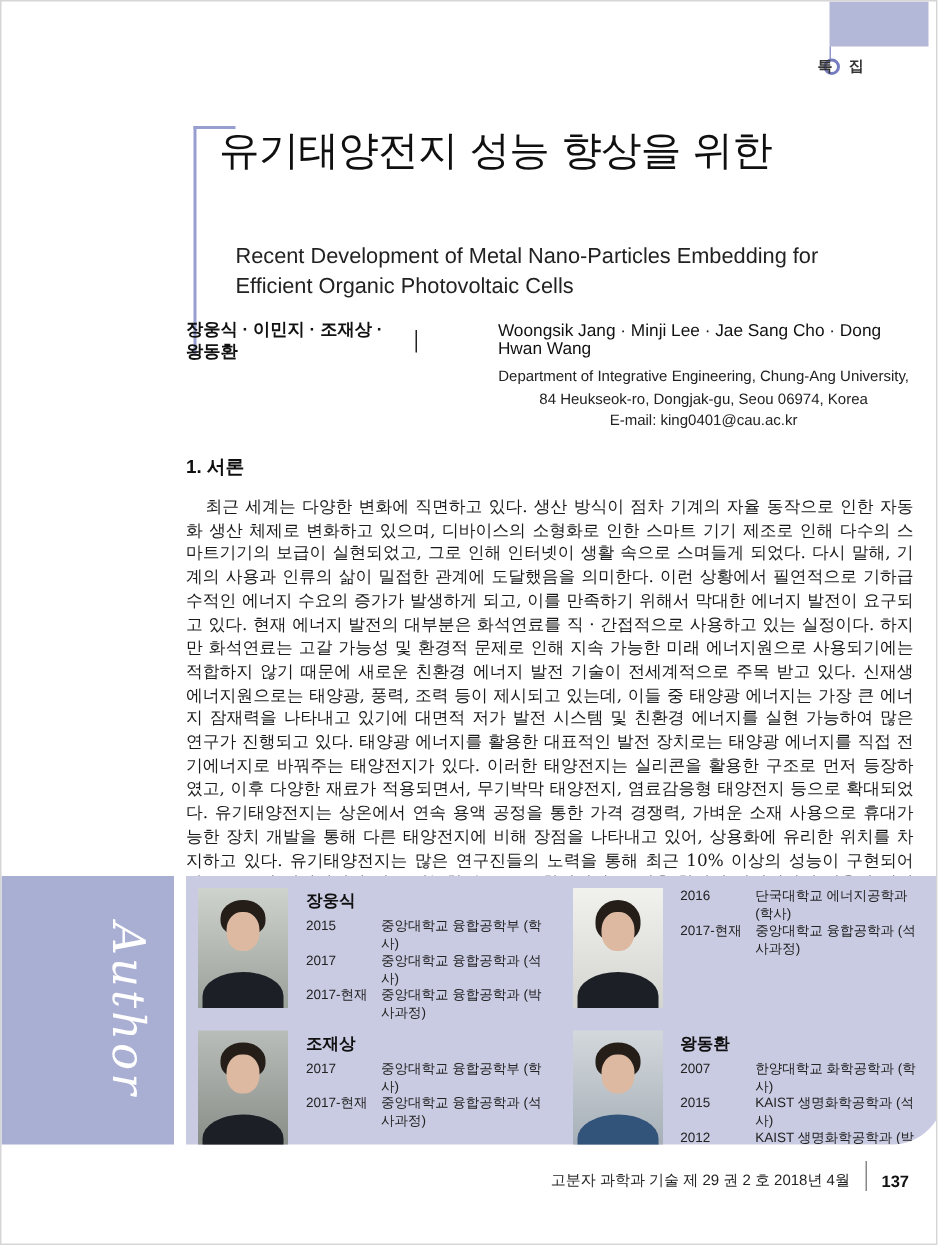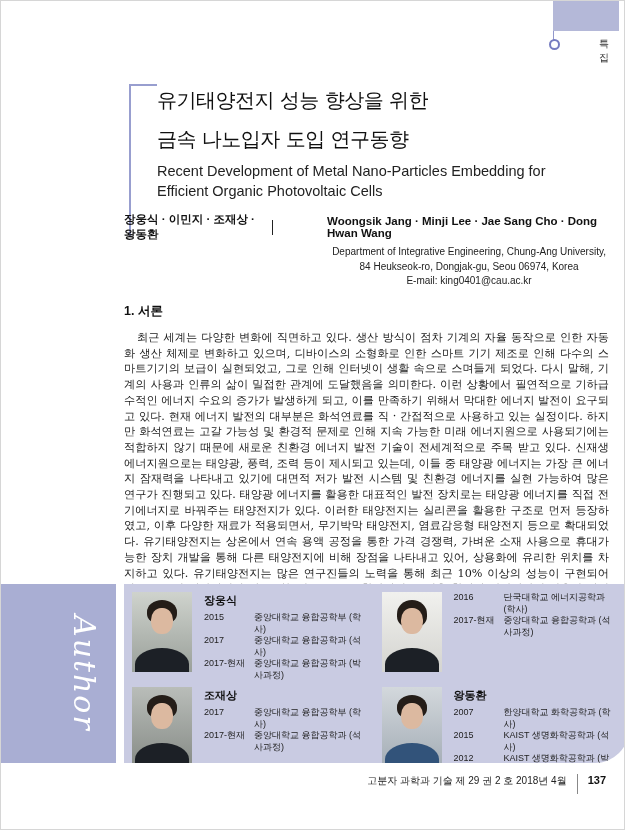--- a/index.html
+++ b/index.html
@@ -5,29 +5,29 @@
   html,body{margin:0;padding:0;background:#eee;}
   .page{
     position:relative;width:625px;height:830px;background:#fff;
     border:1px solid #d6d6d6;box-sizing:border-box;overflow:hidden;
     font-family:"Liberation Sans",sans-serif;color:#1b1b1b;
   }
   
   .corner-tab{position:absolute;left:552px;top:0;width:66px;height:30px;background:#b4b8d8;}
   .tab-line{position:absolute;left:552px;top:30px;width:1px;height:9px;background:#9298cc;}
   .ring{position:absolute;left:548px;top:38px;width:7px;height:7px;border:2px solid #767cc0;border-radius:50%;background:#fff;}
-  .tag{position:absolute;left:598px;top:36px;font-size:10px;letter-spacing:4px;color:#333;font-weight:400;}
+  .tag{position:absolute;left:544px;top:36px;font-size:10px;letter-spacing:4px;color:#333;font-weight:700;}
   
   .bracket{position:absolute;left:128px;top:83px;width:26px;height:150px;border-left:2px solid #989ecf;border-top:2px solid #989ecf;}
-  .title-ko{position:absolute;left:156px;top:80px;margin:0;font-family:"DejaVu Serif",serif;font-weight:500;font-size:20px;line-height:39px;letter-spacing:-0.5px;color:#101010;}
+  .title-ko{position:absolute;left:145px;top:80px;margin:0;font-family:"DejaVu Serif",serif;font-weight:500;font-size:27px;line-height:39px;letter-spacing:-0.5px;color:#101010;}
   .title-en{position:absolute;left:156px;top:161px;font-size:14.5px;line-height:19.5px;color:#222;}
   .authors{position:absolute;left:123px;right:18px;top:211px;display:flex;justify-content:flex-end;align-items:center;}
   .authors-ko{font-size:11.5px;font-weight:bold;color:#111;}
   .byline-divider{width:1px;height:15px;background:#222;margin:0 9px;}
-  .authors-en{font-size:11.5px;font-weight:700;color:#111;margin-left:45px;}
+  .authors-en{font-size:11.5px;font-weight:400;color:#111;margin-left:45px;}
   .affiliation{position:absolute;right:18px;top:244px;text-align:center;font-size:10px;line-height:14.5px;color:#222;}
   
   .sec-heading{position:absolute;left:123px;top:302px;font-size:12.5px;font-weight:bold;color:#101010;}
   .body-text{
     position:absolute;left:123px;top:329px;width:485px;margin:0;
     font-family:"DejaVu Serif",serif;font-size:11.2px;line-height:15.7px;
     text-align:justify;text-indent:13px;color:#1a1a1a;
   }
   .body-text sup{font-size:7px;line-height:0;}
   
@@ -49,39 +49,38 @@
   .p3{background:linear-gradient(180deg,#b9bdb9,#878c87);}
   .p4{background:linear-gradient(180deg,#d3d8dc,#a4adb6);}
   .p4 .torso{background:#32537a;}
   .p2 .hair{height:28px;}
   .bio-text{margin-left:12px;min-width:0;}
   .bio-name{font-size:11px;font-weight:bold;color:#101010;margin:1px 0 4px 0;}
   .bio-row{display:flex;font-size:9px;line-height:11.5px;color:#222;}
   .bio-year{flex:none;width:50px;}
   .bio-desc{flex:1;min-width:0;}
   
-  .footer{position:absolute;right:18px;top:773px;display:flex;align-items:flex-start;}
+  .footer{position:absolute;right:18px;top:773px;display:flex;align-items:flex-end;}
   .footer-journal{font-size:10px;color:#222;}
   .footer-divider{width:1px;height:20px;background:#888;margin:0 10px;}
   .footer-page{font-size:11px;font-weight:bold;color:#111;}
 </style>
 </head>
 <body>
 
 <div class="page">
 
   <div class="corner-tab"></div>
   <div class="tab-line"></div>
   <span class="ring"></span>
   <span class="tag">특 집</span>
 
   <div class="bracket"></div>
   <h1 class="title-ko">
     <span>유기태양전지 성능 향상을 위한</span><br>
-    <span>금속 나노입자 도입 연구동향</span>
   </h1>
   <div class="title-en">
     <span>Recent Development of Metal Nano-Particles Embedding for</span><br>
     <span>Efficient Organic Photovoltaic Cells</span>
   </div>
 
   <div class="authors">
     <span class="authors-ko">장웅식 · 이민지 · 조재상 · 왕동환</span>
     <span class="byline-divider"></span>
     <span class="authors-en">Woongsik Jang · Minji Lee · Jae Sang Cho · Dong Hwan Wang</span>

